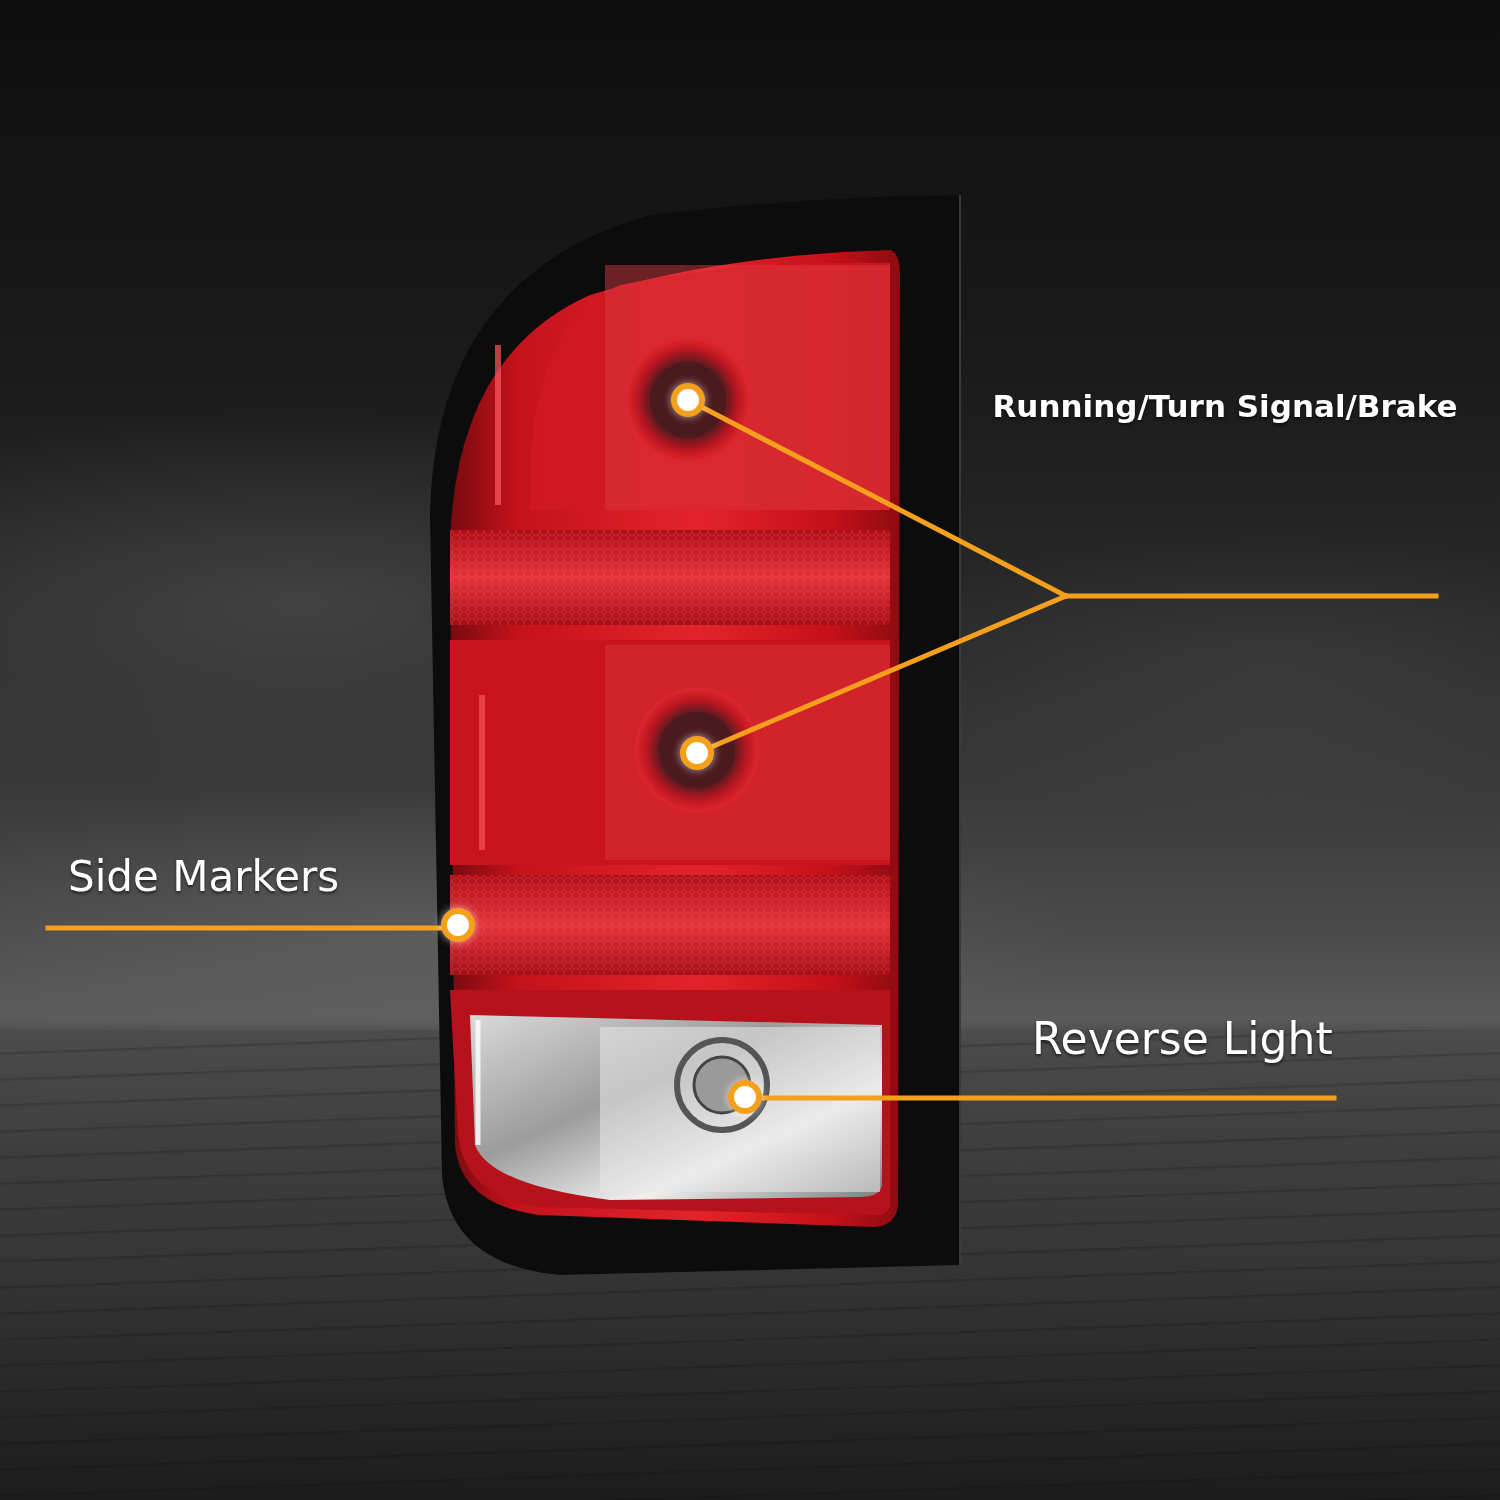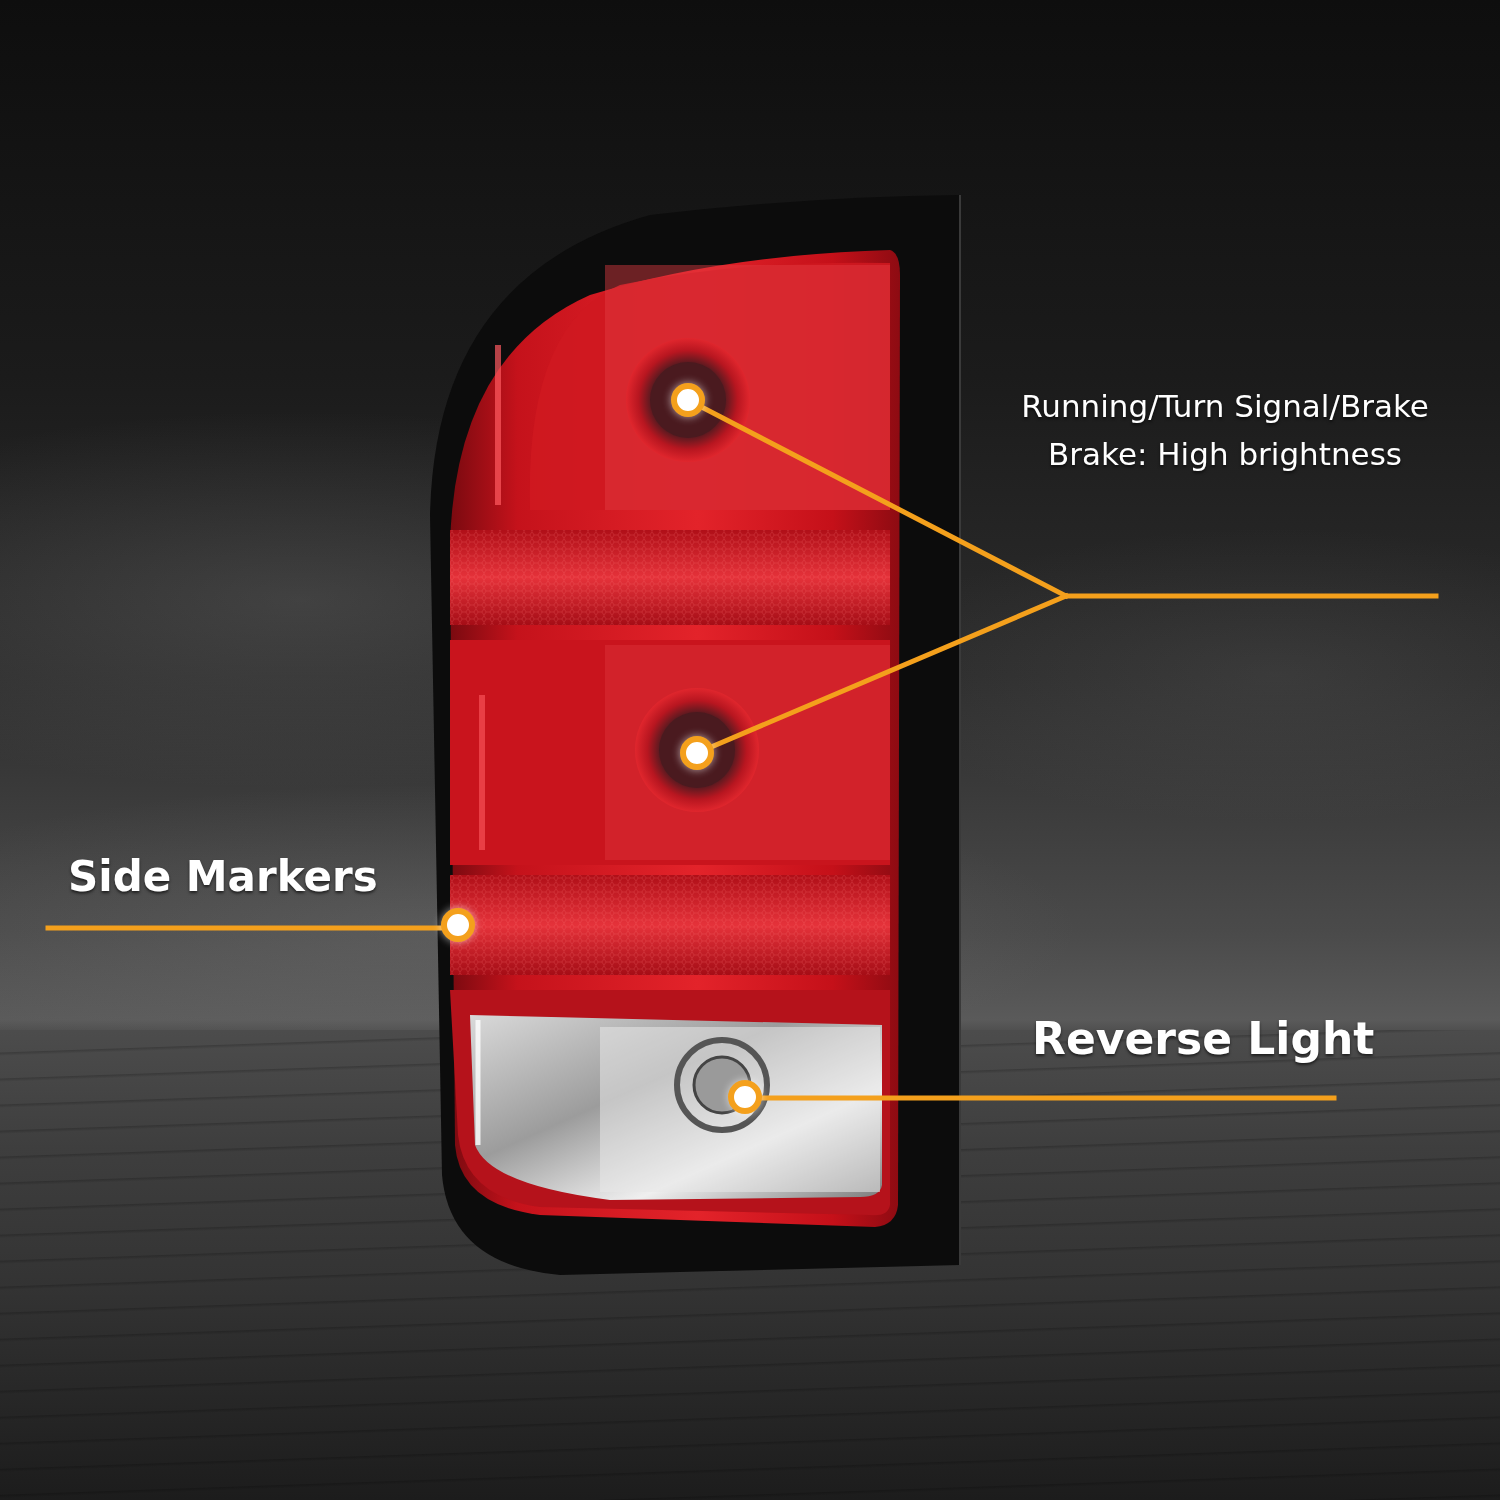--- a/index.html
+++ b/index.html
@@ -29,29 +29,29 @@
   .lines svg { width: 1500px; height: 1500px; display: block; }
 
   .dot {
     position: absolute; width: 22px; height: 22px; border-radius: 50%;
     background: #ffffff; border: 6px solid #f4a01c;
     transform: translate(-50%, -50%);
     box-shadow: 0 0 8px rgba(255,255,255,0.6);
   }
 
   .label {
-    position: absolute; color: #ffffff; font-weight: bold;
+    position: absolute; color: #ffffff; font-weight: normal;
     text-shadow: 0 2px 3px rgba(0,0,0,0.6);
     white-space: nowrap;
   }
   .label-side { left: 68px; top: 852px; font-size: 42px; }
   .label-reverse { left: 1032px; top: 1013px; font-size: 44px; }
   .label-block {
     position: absolute; left: 975px; top: 382px; width: 500px;
-    text-align: center; color: #ffffff; font-weight: normal; font-size: 31px;
+    text-align: center; color: #ffffff; font-weight: bold; font-size: 31px;
     line-height: 48px; text-shadow: 0 2px 3px rgba(0,0,0,0.6);
   }
   .label-block div { white-space: nowrap; }
 </style>
 </head>
 <body>
 
 <div class="bg"></div>
 <div class="floor"></div>
 
@@ -132,17 +132,16 @@
   </svg>
 </div>
 
 <div class="dot" style="left:688px; top:400px;"></div>
 <div class="dot" style="left:697px; top:753px;"></div>
 <div class="dot" style="left:458px; top:925px;"></div>
 <div class="dot" style="left:745px; top:1097px;"></div>
 
 <div class="label-block">
   <div>Running/Turn Signal/Brake</div>
-  <div>Brake:  High brightness</div>
 </div>
 
 <div class="label label-side">Side Markers</div>
 <div class="label label-reverse">Reverse Light</div>
 
 </body></html>

